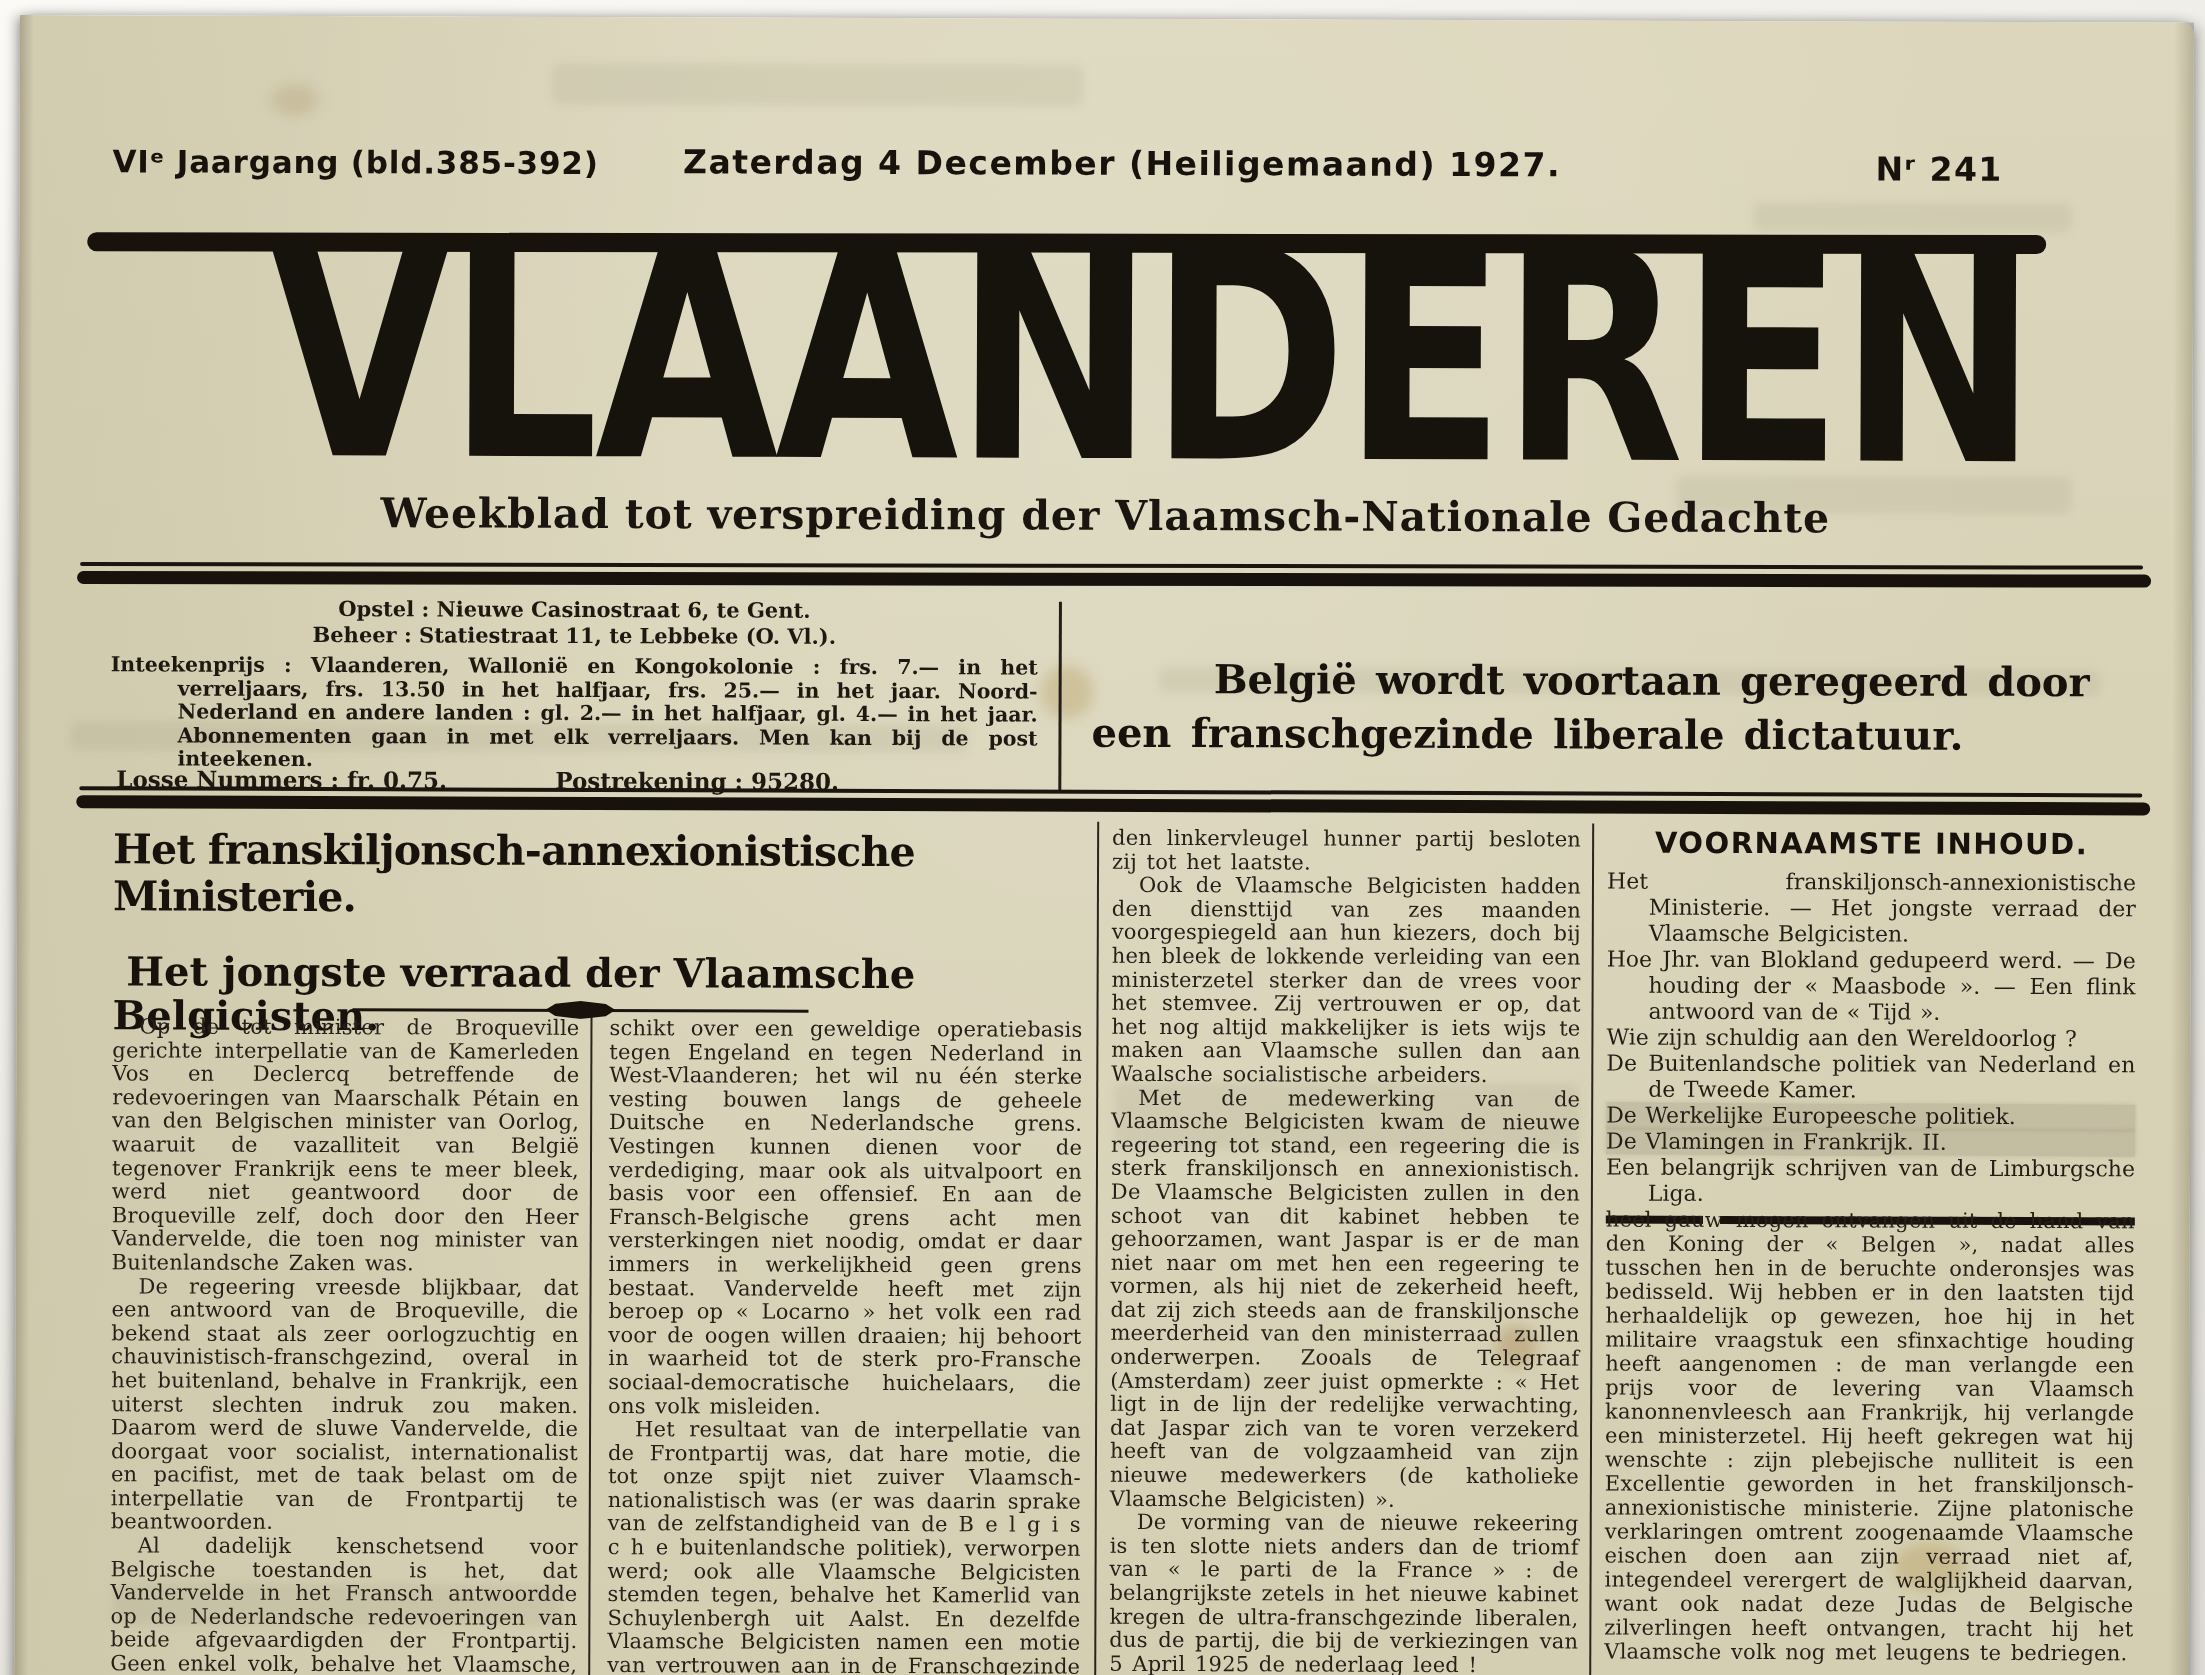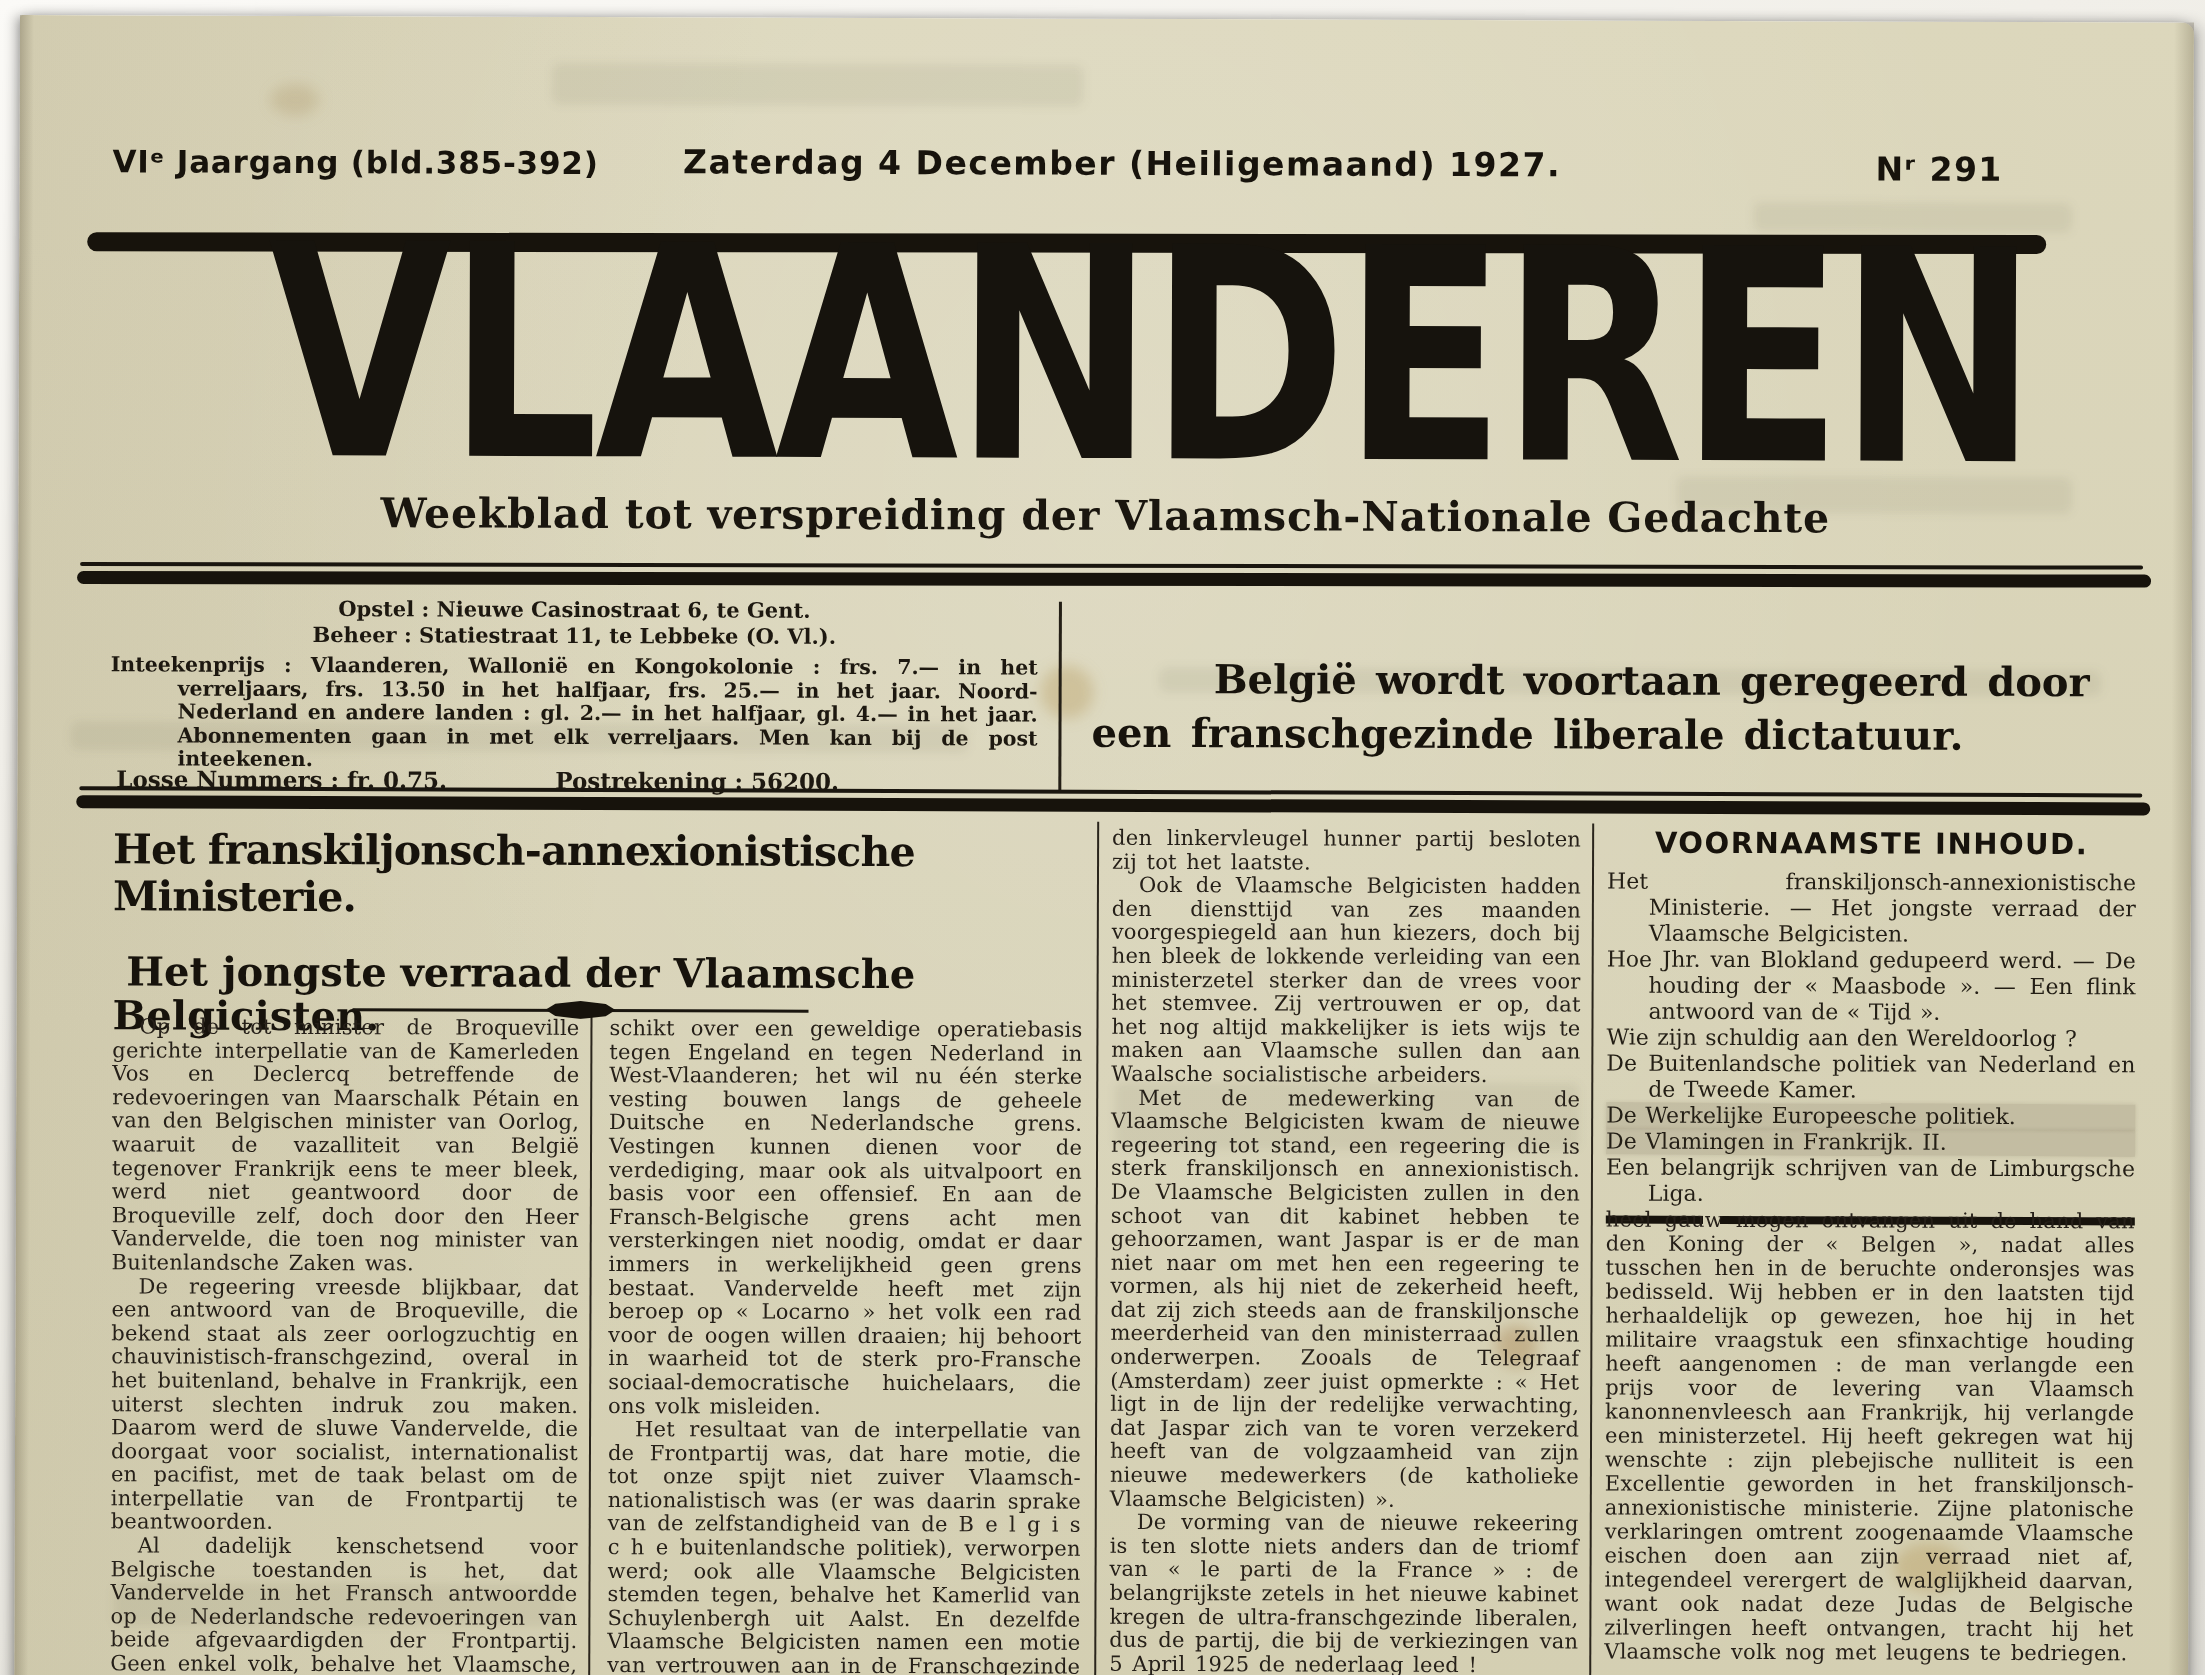--- a/index.html
+++ b/index.html
@@ -109,40 +109,40 @@
     <div class="ghost" style="top:706px;left:53px;width:898px;height:29px;"></div>
     <div class="ghost" style="top:1063px;left:1099px;width:464px;height:67px;"></div>
     <div class="ghost" style="top:1567px;left:99px;width:449px;height:43px;"></div>
     <div class="stain" style="top:647px;left:1023px;width:53px;height:53px;background:rgba(165,125,45,0.25);"></div>
     <div class="stain" style="top:1305px;left:1480px;width:42px;height:42px;background:rgba(150,100,40,0.30);"></div>
     <div class="stain" style="top:1521px;left:1879px;width:72px;height:49px;background:rgba(170,130,50,0.28);"></div>
     <div class="stain" style="top:68px;left:251px;width:49px;height:32px;background:rgba(150,120,60,0.20);"></div>
 
     <div class="issue-info sans ink">VIᵉ Jaargang (bld.385-392)</div>
     <div class="date-line sans ink">Zaterdag 4 December (Heiligemaand) 1927.</div>
-    <div class="issue-no sans ink">Nʳ 291</div>
+    <div class="issue-no sans ink">Nʳ 241</div>
     <div class="top-rule"></div>
 
     <div class="masthead">
       <span class="masthead-text">VLAANDEREN</span>
     </div>
     <div class="subtitle">Weekblad tot verspreiding der Vlaamsch-Nationale Gedachte</div>
 
     <div class="hr-double" id="rule-subtitle">
       <div class="thin"></div>
       <div class="thick"></div>
     </div>
 
     <div class="colophon-left">
       <div class="colo-line">Opstel : Nieuwe Casinostraat 6, te Gent.</div>
       <div class="colo-line">Beheer : Statiestraat 11, te Lebbeke (O. Vl.).</div>
       <div class="colo-prijs">Inteekenprijs : Vlaanderen, Wallonië en Kongokolonie : frs. 7.— in het verreljaars, frs. 13.50 in het halfjaar, frs. 25.— in het jaar. Noord-Nederland en andere landen : gl. 2.— in het halfjaar, gl. 4.— in het jaar. Abonnementen gaan in met elk verreljaars. Men kan bij de post inteekenen.</div>
       <div class="colo-bottom">
         <span class="colo-losse">Losse Nummers : fr. 0.75.</span>
-        <span class="colo-post">Postrekening : 56200.</span>
+        <span class="colo-post">Postrekening : 95280.</span>
       </div>
     </div>
     <div class="colophon-divider"></div>
     <div class="lead-box">
       <div class="lead-headline">België wordt voortaan geregeerd door een franschgezinde liberale dictatuur.</div>
     </div>
 
     <div class="hr-double" id="rule-colophon">
       <div class="thin"></div>
       <div class="thick"></div>

